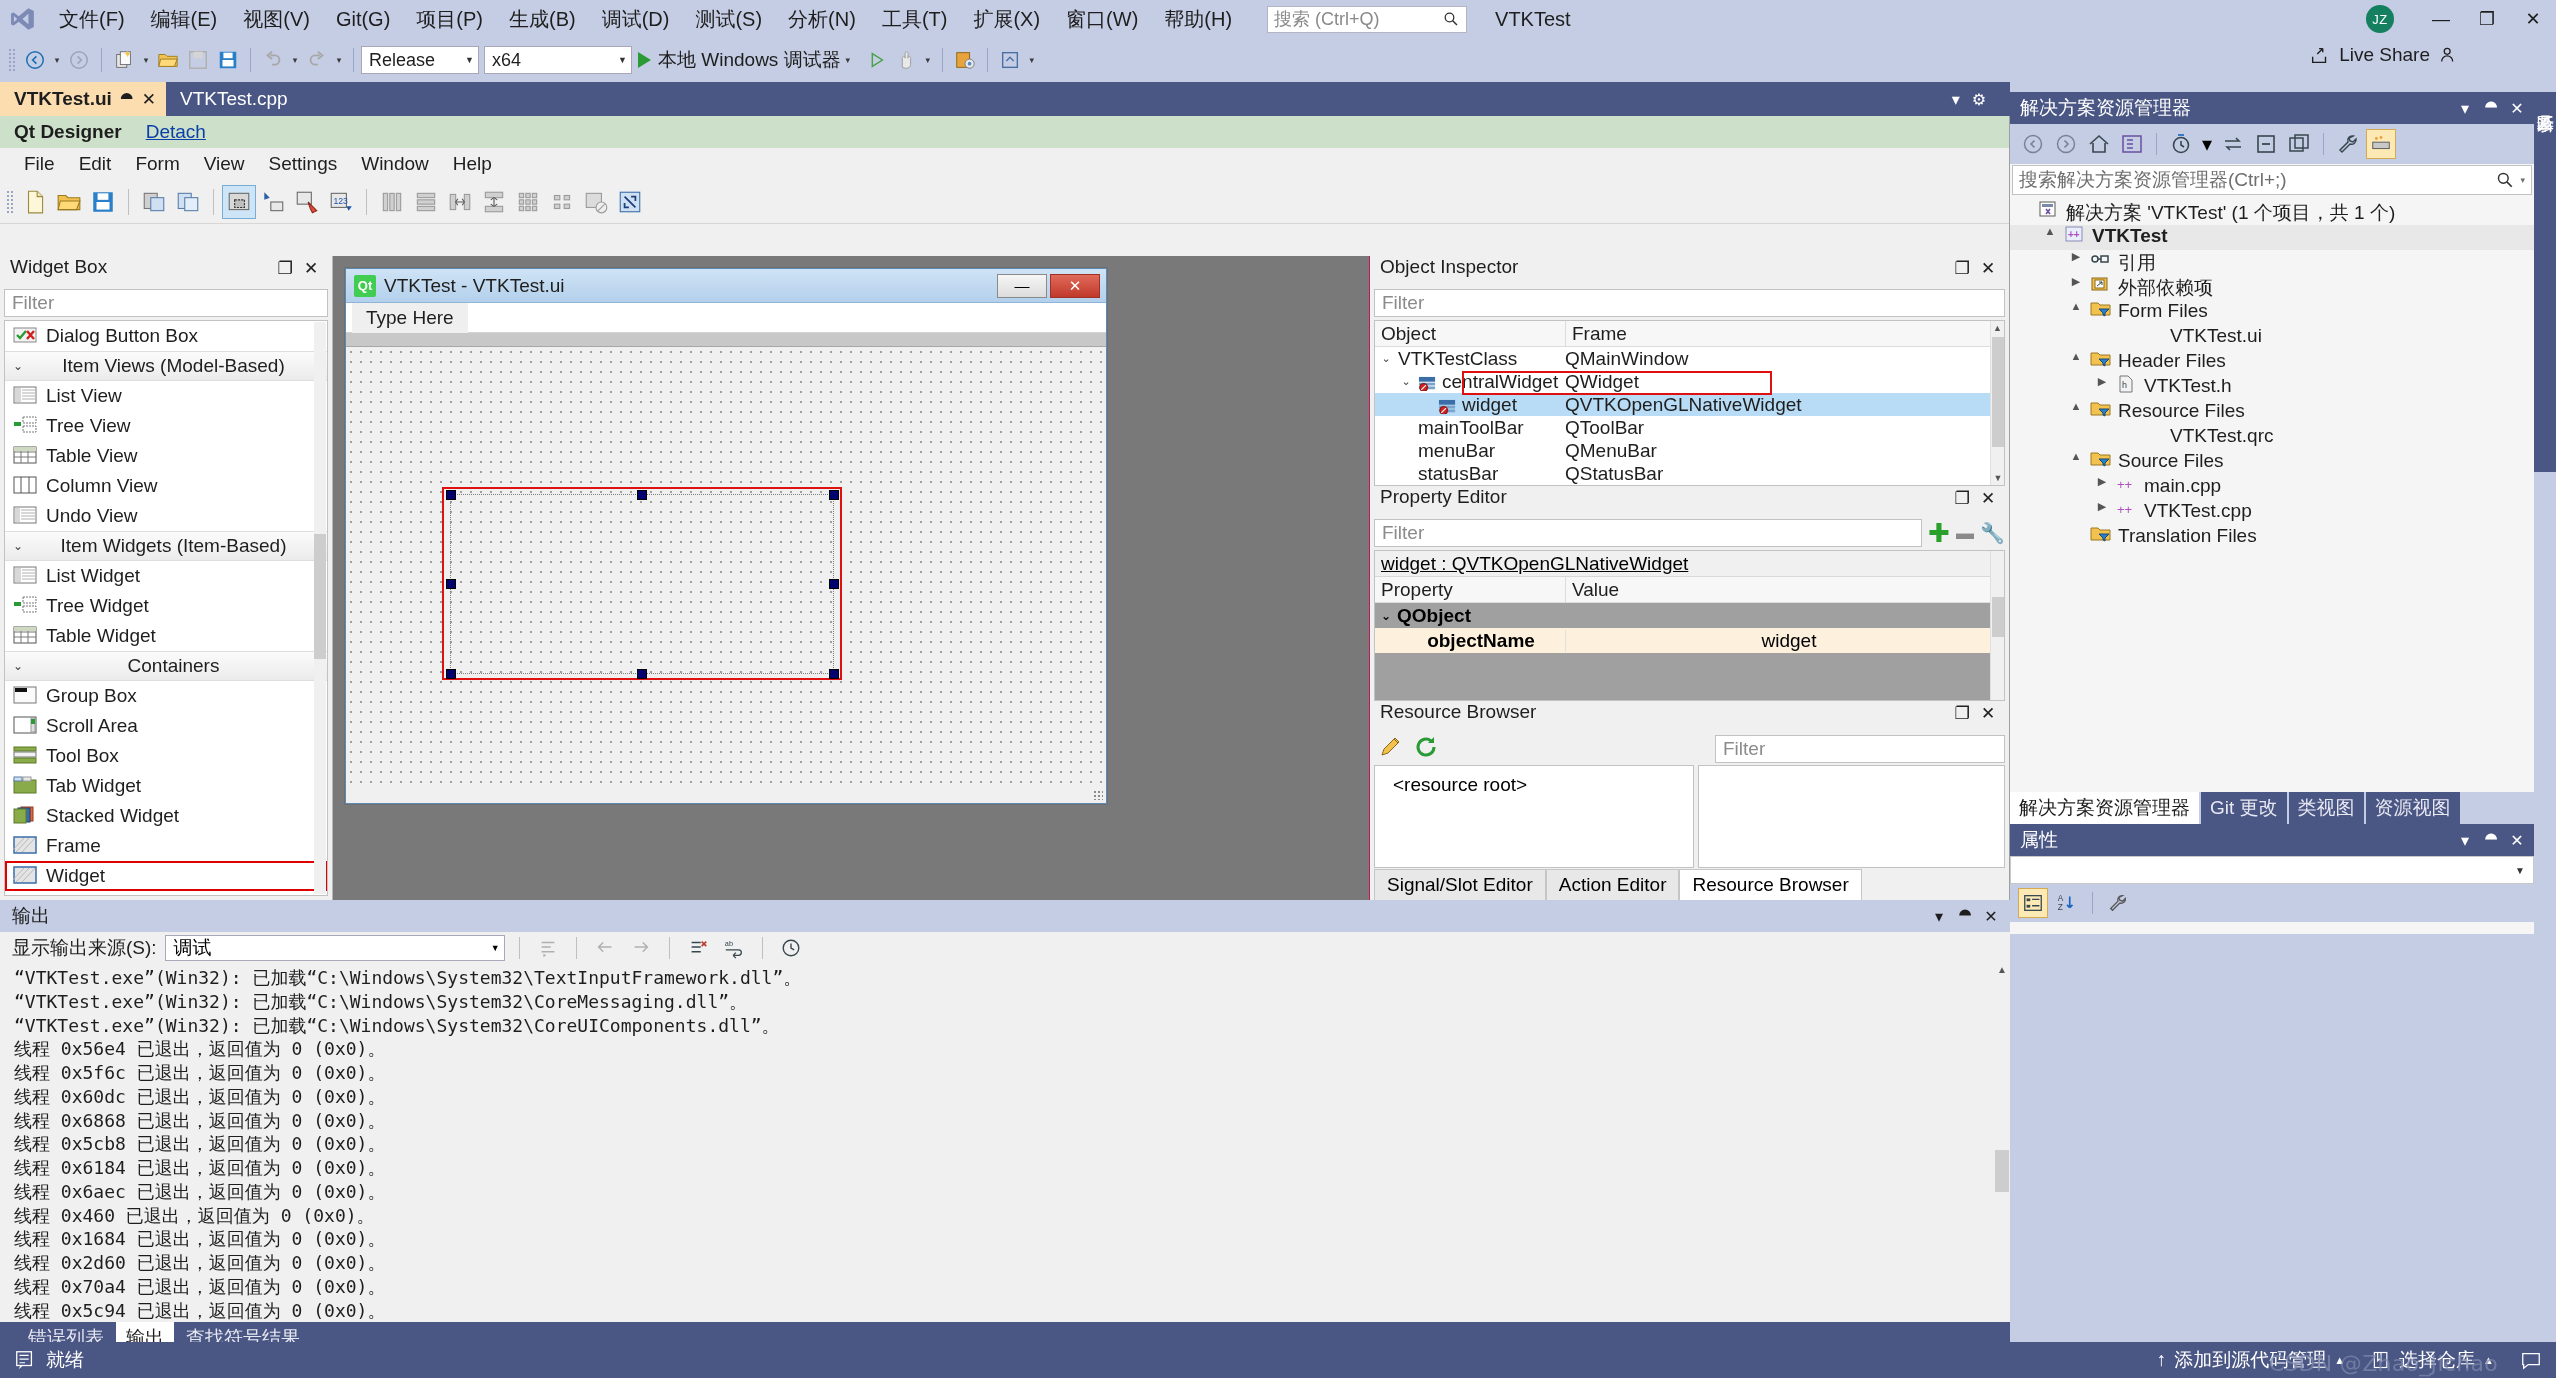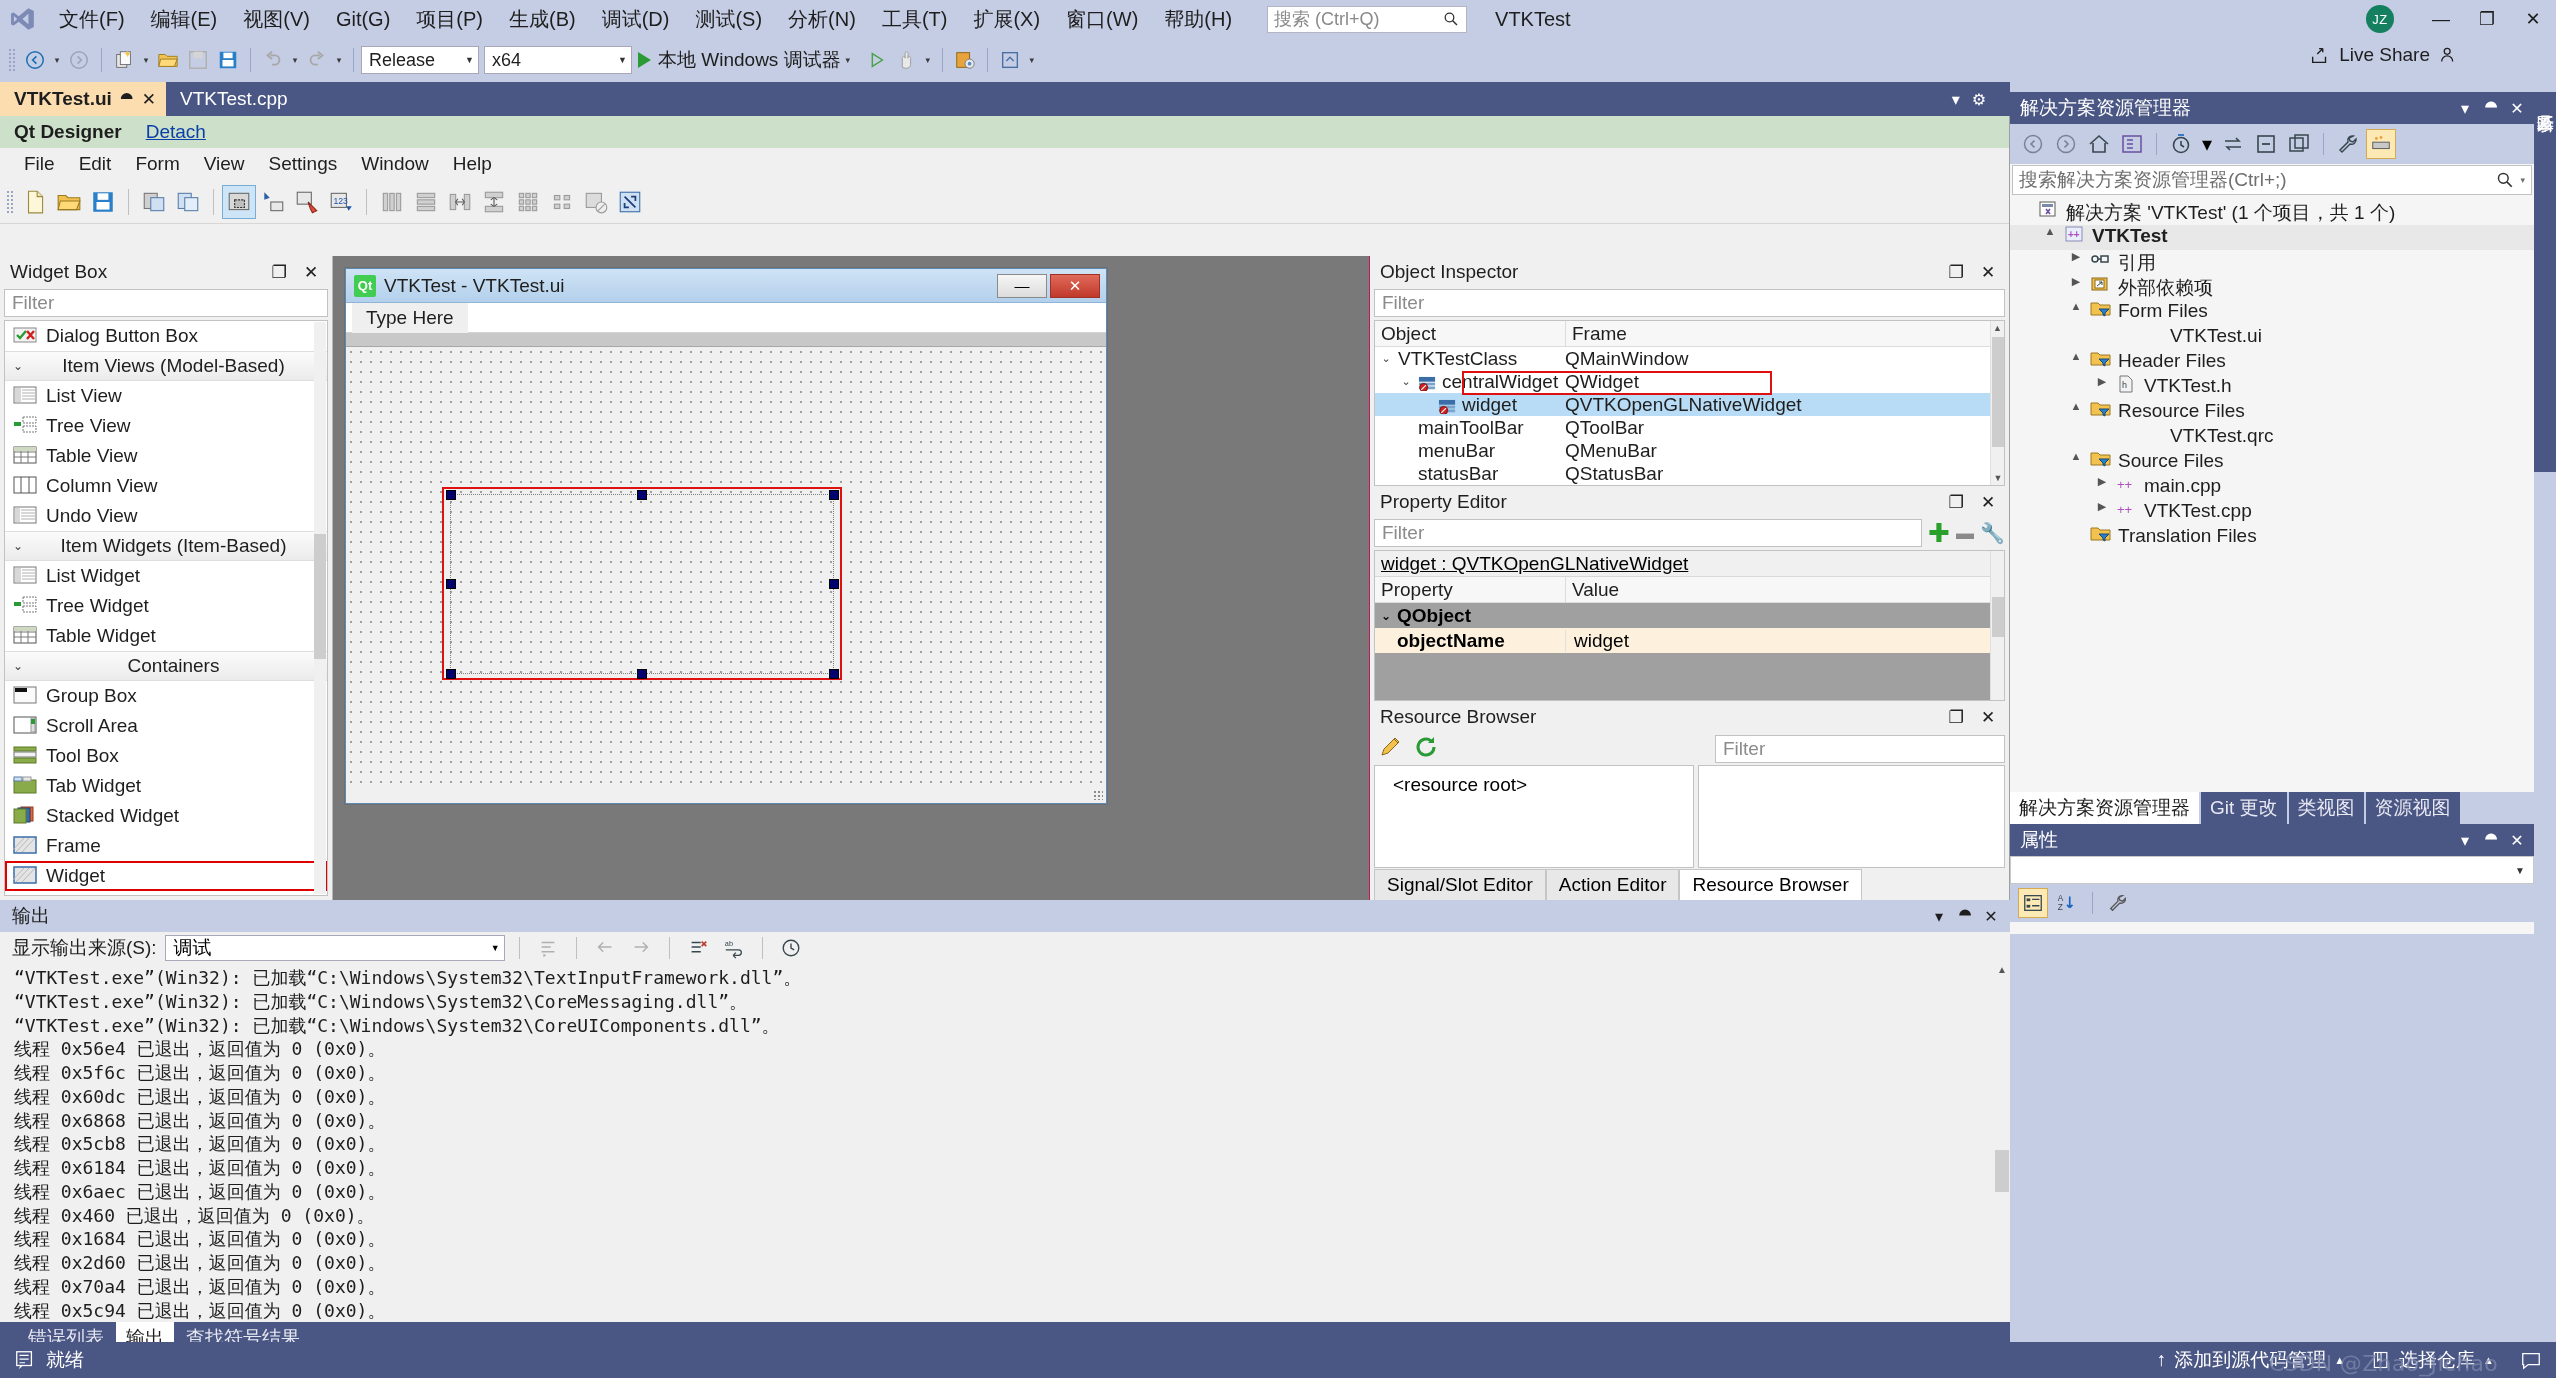--- a/index.html
+++ b/index.html
@@ -66,22 +66,22 @@
   .qd-menubar div { padding:0 12px; font-size:19px; color:#1e1e1e;}
   .qd-toolbar { height:44px; background:#f0f0f0; display:flex; align-items:center; padding-left:6px; border-bottom:1px solid #d6d6d6;}
   .qdt-sep { width:1px; height:26px; background:#c0c0c0; margin:0 8px;}
   .qdt { width:34px;height:34px;display:flex;align-items:center;justify-content:center;}
   .qdt.sel { background:#cde5f7; border:1px solid #7aadd4; }
   .qdt svg { width:26px;height:26px;}
   .qd-body { position:absolute; left:0; top:140px; width:2009px; height:644px; display:flex; }
 
   
   .wbox { width:333px; background:#f0f0f0; border-right:1px solid #b5b5b5; display:flex;flex-direction:column;}
-  .panel-title { height:32px; display:flex; align-items:center; padding:0 8px 0 10px; font-size:19px; color:#1e1e1e;
-                 background:#f0f0f0;gap:6px;}
+  .panel-title { height:32px; display:flex; padding:0 8px 0 10px; font-size:19px; color:#1e1e1e;
+                 background:#f0f0f0;}
   .panel-title .ttl { flex:1; }
   .panel-title .pbtn { width:26px;height:24px;display:flex;align-items:center;justify-content:center;font-size:17px;color:#222;}
   .filter-in { margin:1px 4px 3px 4px; height:28px; background:#fff; border:1px solid #c2c2c2;
                display:flex;align-items:center;padding:0 7px;color:#8b8b8b;font-size:19px;}
   .wlist { flex:1; overflow:hidden; border:1px solid #c2c2c2; margin:0 4px 4px 4px; background:#fff; position:relative;}
   .wrow { height:30px; display:flex; align-items:center; padding-left:8px; gap:9px; font-size:19px; color:#1e1e1e; }
   .wrow.group { background:linear-gradient(#fbfbfb,#ebebeb); border-top:1px solid #dedede;border-bottom:1px solid #dedede;
                 justify-content:flex-start; }
   .wrow.group .gl { flex:1; text-align:center; padding-right:18px;}
   .wrow.sel-red { outline:2px solid #e00000; outline-offset:-2px; }
@@ -127,21 +127,21 @@
   .oi-c2 { flex:1; }
   .chev { font-size:11px; color:#444; width:14px; text-align:center;}
   .oi-ico { width:19px;height:15px;flex:0 0 19px;}
   .red-box { position:absolute; border:2px solid #e01010; pointer-events:none;}
   .prop-head { height:26px; background:#f0f0f0; border-bottom:1px solid #d8d8d8; font-size:19px; padding:2px 0 0 6px;text-decoration:underline;}
   .prop-row { height:25px; display:flex; font-size:19px; align-items:center;}
   .prop-row .p1 { width:190px; padding-left:22px; }
   .prop-row .p2 { flex:1; padding-left:8px; border-left:1px solid #e0e0e0;}
   .prop-row.grp { background:#a0a0a0; color:#000; font-weight:bold; }
   .prop-row.grp .p1 { padding-left:6px; display:flex; align-items:center; gap:6px;}
-  .prop-row.val { background:#fdf0dc; }
+  .prop-row.val { background:#fdf0dc;text-align:center; }
   .prop-row.val .p1 { font-weight:bold; }
   .rb-toolbar { height:32px; display:flex; align-items:center; padding-left:8px; gap:12px;}
   .rb-split { display:flex; gap:4px; padding:0 4px 2px 4px; flex:1;}
   .rb-pane { border:1px solid #c2c2c2; background:#fff; }
   .rb-tabs { height:30px; display:flex; align-items:flex-end; padding-left:4px; background:#f0f0f0;}
   .rb-tab { padding:4px 12px; font-size:19px; border:1px solid #c6c6c6; border-bottom:none; background:#e8e8e8;}
   .rb-tab.active { background:#ffffff; }
   .vscroll { position:absolute; right:0; top:0; bottom:0; width:14px; background:#f0f0f0; border-left:1px solid #e0e0e0;}
   .vscroll .up,.vscroll .dn { height:14px; display:flex;align-items:center;justify-content:center;font-size:9px;color:#555;}
   .vscroll .thumb { position:absolute; left:1px; width:12px; background:#cdcdcd;}

